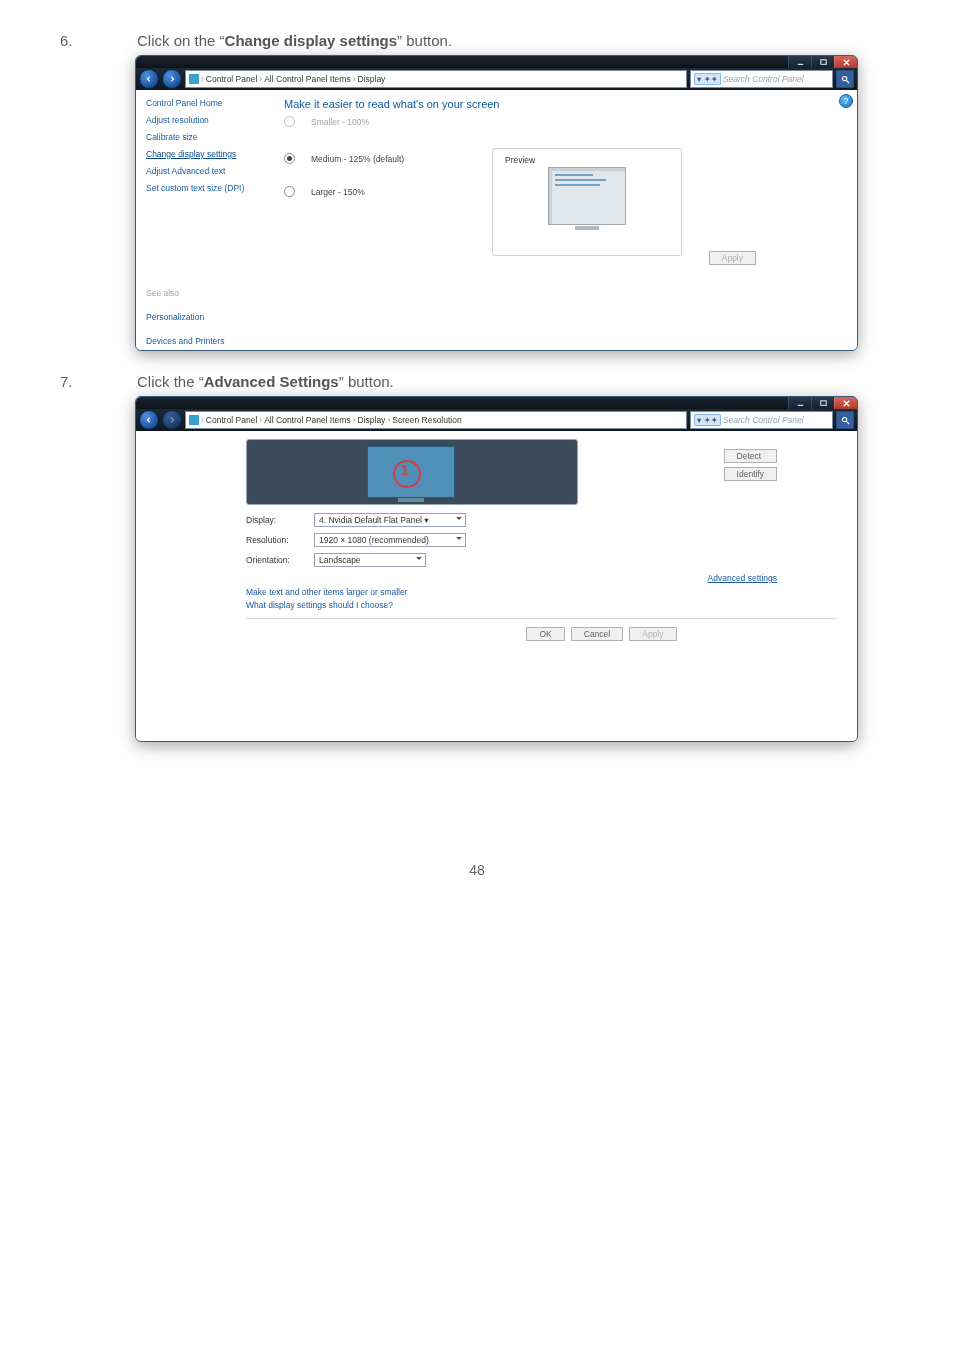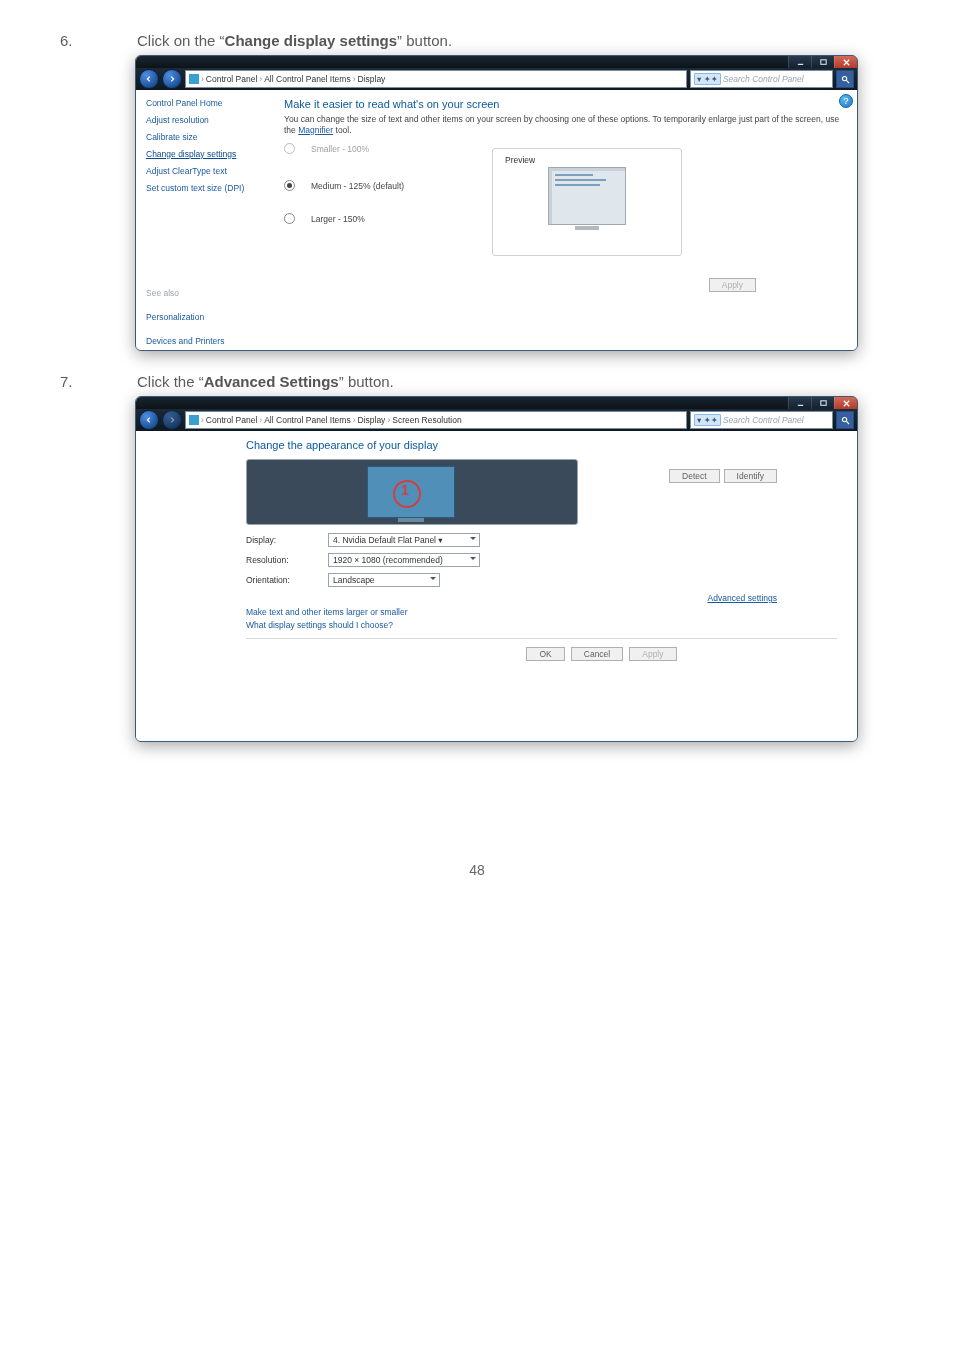--- a/index.html
+++ b/index.html
@@ -165,21 +165,21 @@
     position:absolute;width:86px;height:50px;background:#4f8fb8;border:1px solid #2a5a7a;
     left:120px;top:6px;
   }
   .disp-area .mon::after{content:"";position:absolute;bottom:-5px;left:50%;transform:translateX(-50%);width:26px;height:4px;background:#6a8aa0;}
   .disp-area .circle1{
     position:absolute;left:146px;top:20px;width:24px;height:24px;border:2px solid #d04040;border-radius:50%;
   }
   .disp-area .num1{
     position:absolute;left:154px;top:22px;color:#d04040;font-size:14px;font-weight:bold;
   }
-  .formrow{display:flex;align-items:center;gap:22px;margin:6px 0;}
+  .formrow{display:flex;align-items:center;gap:8px;margin:6px 0;}
   .formrow label{width:60px;color:#333;}
   .combo{
     border:1px solid #9aa4b0;background:#fff;padding:1px 16px 1px 4px;position:relative;color:#333;
     min-width:130px;display:inline-block;
   }
   .combo::after{content:"";position:absolute;right:3px;top:50%;transform:translateY(-50%);border:3px solid transparent;border-top-color:#555;}
   .advlink{text-align:right;margin:6px 0 4px 0;}
   .advlink a{color:#1a5aa0;text-decoration:underline;}
   .linksblock a{color:#1a5aa0;display:block;margin:3px 0;}
   hr.sep{border:none;border-top:1px solid #d8d8d8;margin:8px 0;}
@@ -252,33 +252,30 @@
           </svg>
         </div>
     </div>
     <div class="winbody">
       <div class="helpicon">?</div>
       <div class="sidebar">
         <a>Control Panel Home</a>
         <a>Adjust resolution</a>
         <a>Calibrate size</a>
         <a class="current">Change display settings</a>
-        <a>Adjust ClearType text</a>
+        <a>Adjust Advanced text</a>
         <a>Set custom text size (DPI)</a>
         <div class="seealso">
           <span>See also</span>
           <a>Personalization</a>
           <a>Devices and Printers</a>
         </div>
       </div>
       <div class="content">
         <h1>Make it easier to read what's on your screen</h1>
-        <p>
-          <span>You can change the size of text and other items on your screen by choosing one of these options. To temporarily enlarge just part of the screen, use the </span><span class="lnk">Magnifier</span><span> tool.</span>
-        </p>
         <div class="radio-row disabled">
           <span class="radio"></span>
           <span>Smaller - 100%</span>
         </div>
         <div style="height:14px"></div>
         <div class="radio-row">
           <span class="radio checked"></span>
           <span>Medium - 125% (default)</span>
         </div>
         <div style="height:10px"></div>
@@ -362,29 +359,28 @@
       </div>
       <div class="mag">
           <svg viewBox="0 0 10 10">
             <circle cx="4" cy="4" r="2.4" fill="none" stroke="#fff" stroke-width="1.2"></circle>
             <line x1="6" y1="6" x2="9" y2="9" stroke="#fff" stroke-width="1.4"></line>
           </svg>
         </div>
     </div>
     <div class="winbody">
       <div class="content2">
-        <h1>Change the appearance of your display</h1>
 
         <div style="position:relative;">
           <div class="disp-area" style="width:330px;">
             <div class="mon"></div>
             <div class="circle1"></div>
             <div class="num1">1</div>
           </div>
-          <div style="position:absolute;right:60px;top:10px;display:flex;flex-direction:row;gap:4px;">
+          <div style="position:absolute;right:60px;top:10px;display:flex;flex-direction:column;gap:4px;">
             <span class="btn">Detect</span>
             <span class="btn">Identify</span>
           </div>
         </div>
 
         <div class="formrow">
           <label>Display:</label>
           <span class="combo">4. Nvidia Default Flat Panel ▾</span>
         </div>
         <div class="formrow">

